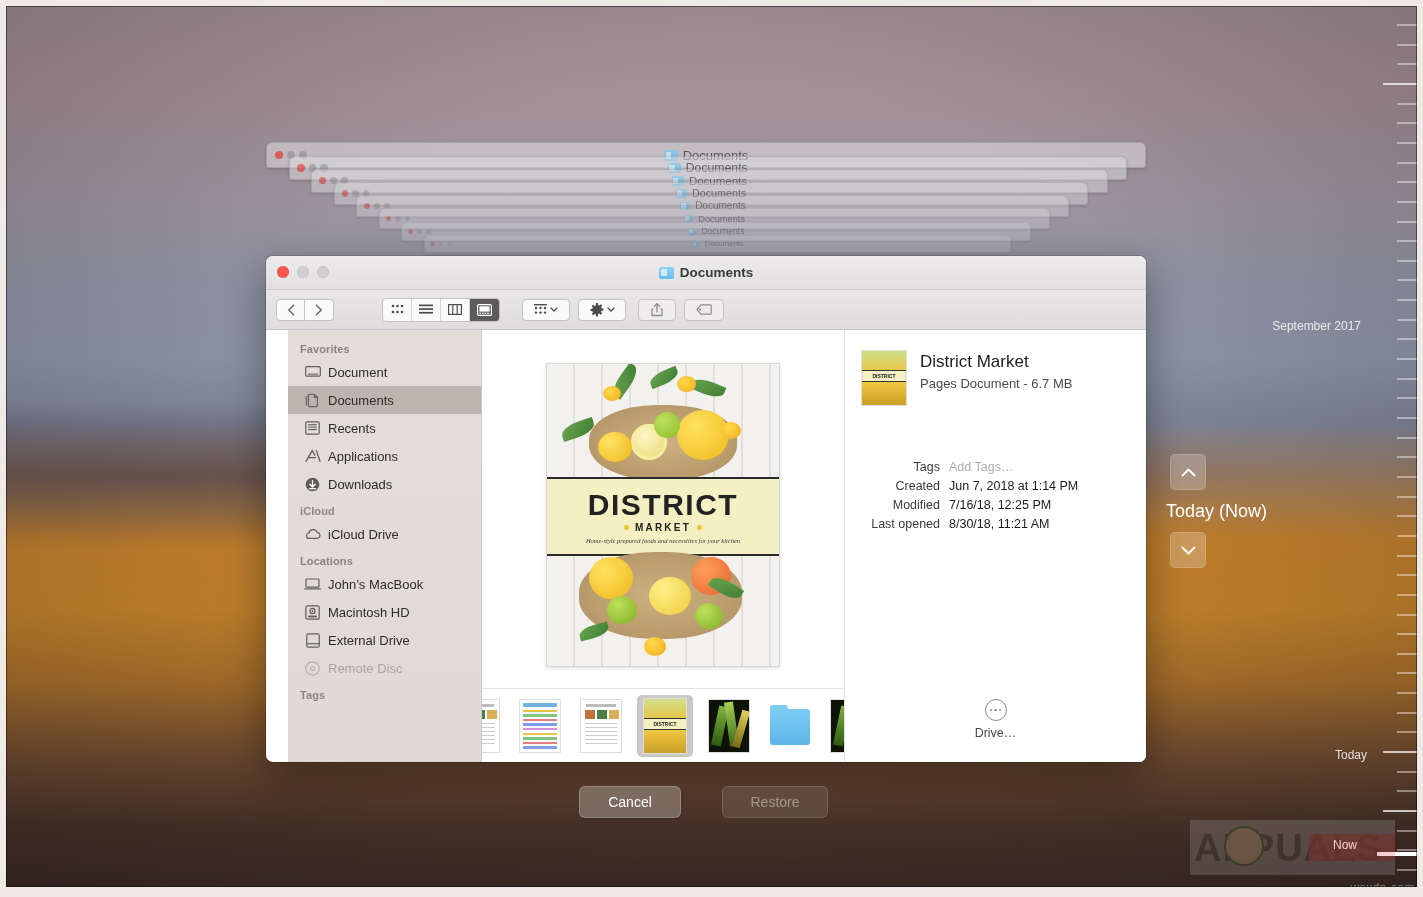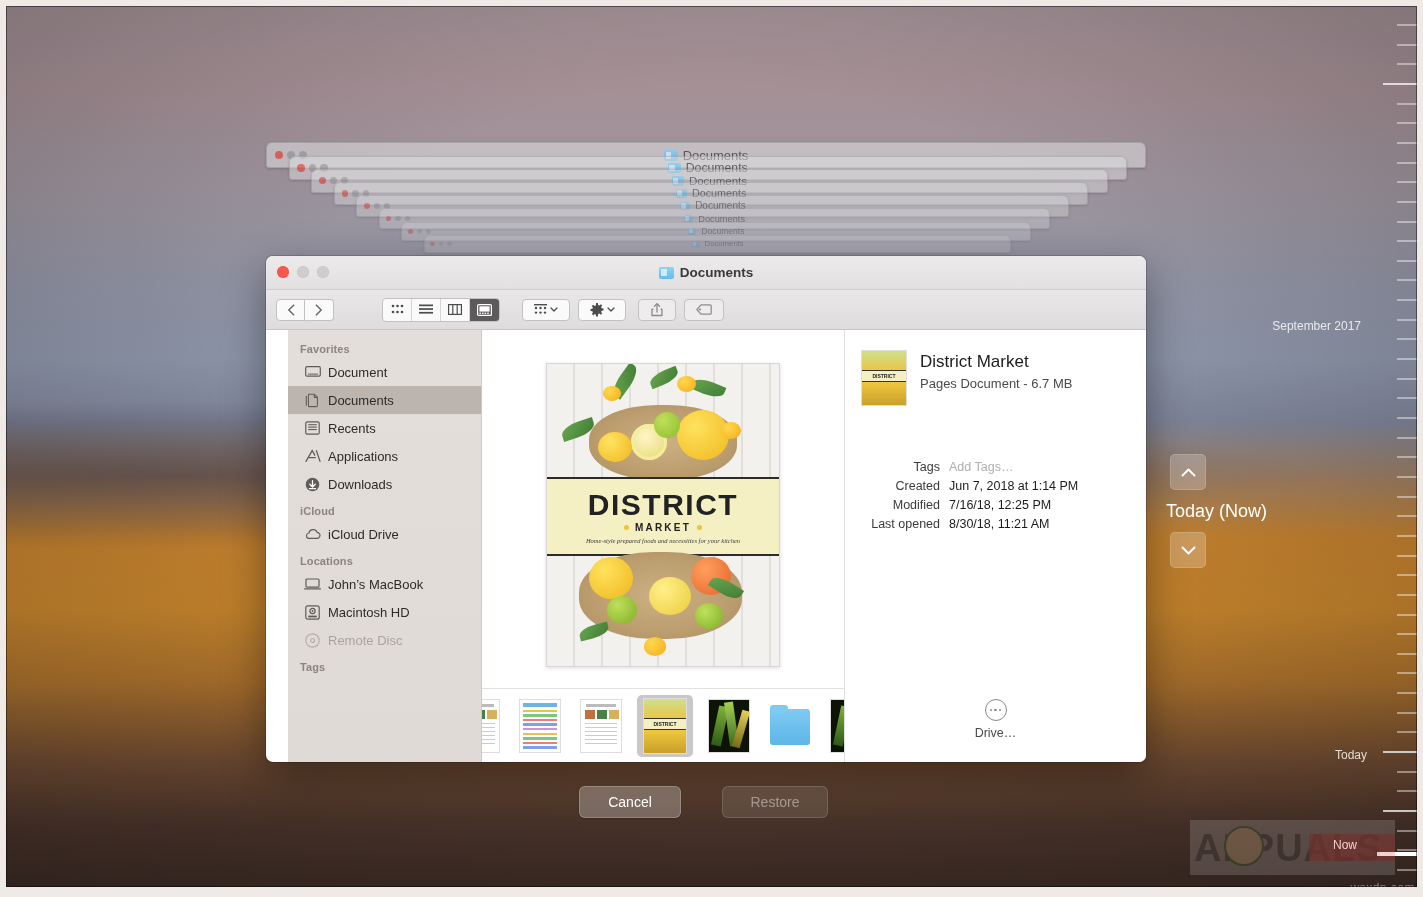--- a/index.html
+++ b/index.html
@@ -742,20 +742,29 @@
         <div class="sb-item">
           <span class="sb-ico">
             <svg width="15" height="15" viewBox="0 0 15 15">
               <rect x="0.8" y="0.8" width="13.4" height="13.4" rx="2" fill="none" stroke="currentColor" stroke-width="1.2"></rect>
               <circle cx="7.5" cy="6" r="2.6" fill="none" stroke="currentColor" stroke-width="1.2"></circle>
               <circle cx="7.5" cy="6" r="0.9" fill="currentColor"></circle>
               <rect x="3.2" y="10.6" width="8.6" height="1.8" fill="currentColor"></rect>
             </svg>
           </span>
           <span>Macintosh HD</span>
+        </div>
+        <div class="sb-item">
+          <span class="sb-ico">
+            <svg width="14" height="15" viewBox="0 0 14 15">
+              <rect x="0.8" y="0.8" width="12.4" height="13.4" rx="1.8" fill="none" stroke="currentColor" stroke-width="1.2"></rect>
+              <path d="M0.8 10.8h12.4" stroke="currentColor" stroke-width="1.2"></path>
+            </svg>
+          </span>
+          <span>External Drive</span>
         </div>
         <div class="sb-item disabled">
           <span class="sb-ico">
             <svg width="15" height="15" viewBox="0 0 15 15">
               <circle cx="7.5" cy="7.5" r="6.7" fill="none" stroke="currentColor" stroke-width="1.2"></circle>
               <circle cx="7.5" cy="7.5" r="2" fill="none" stroke="currentColor" stroke-width="1.2"></circle>
             </svg>
           </span>
           <span>Remote Disc</span>
         </div>

